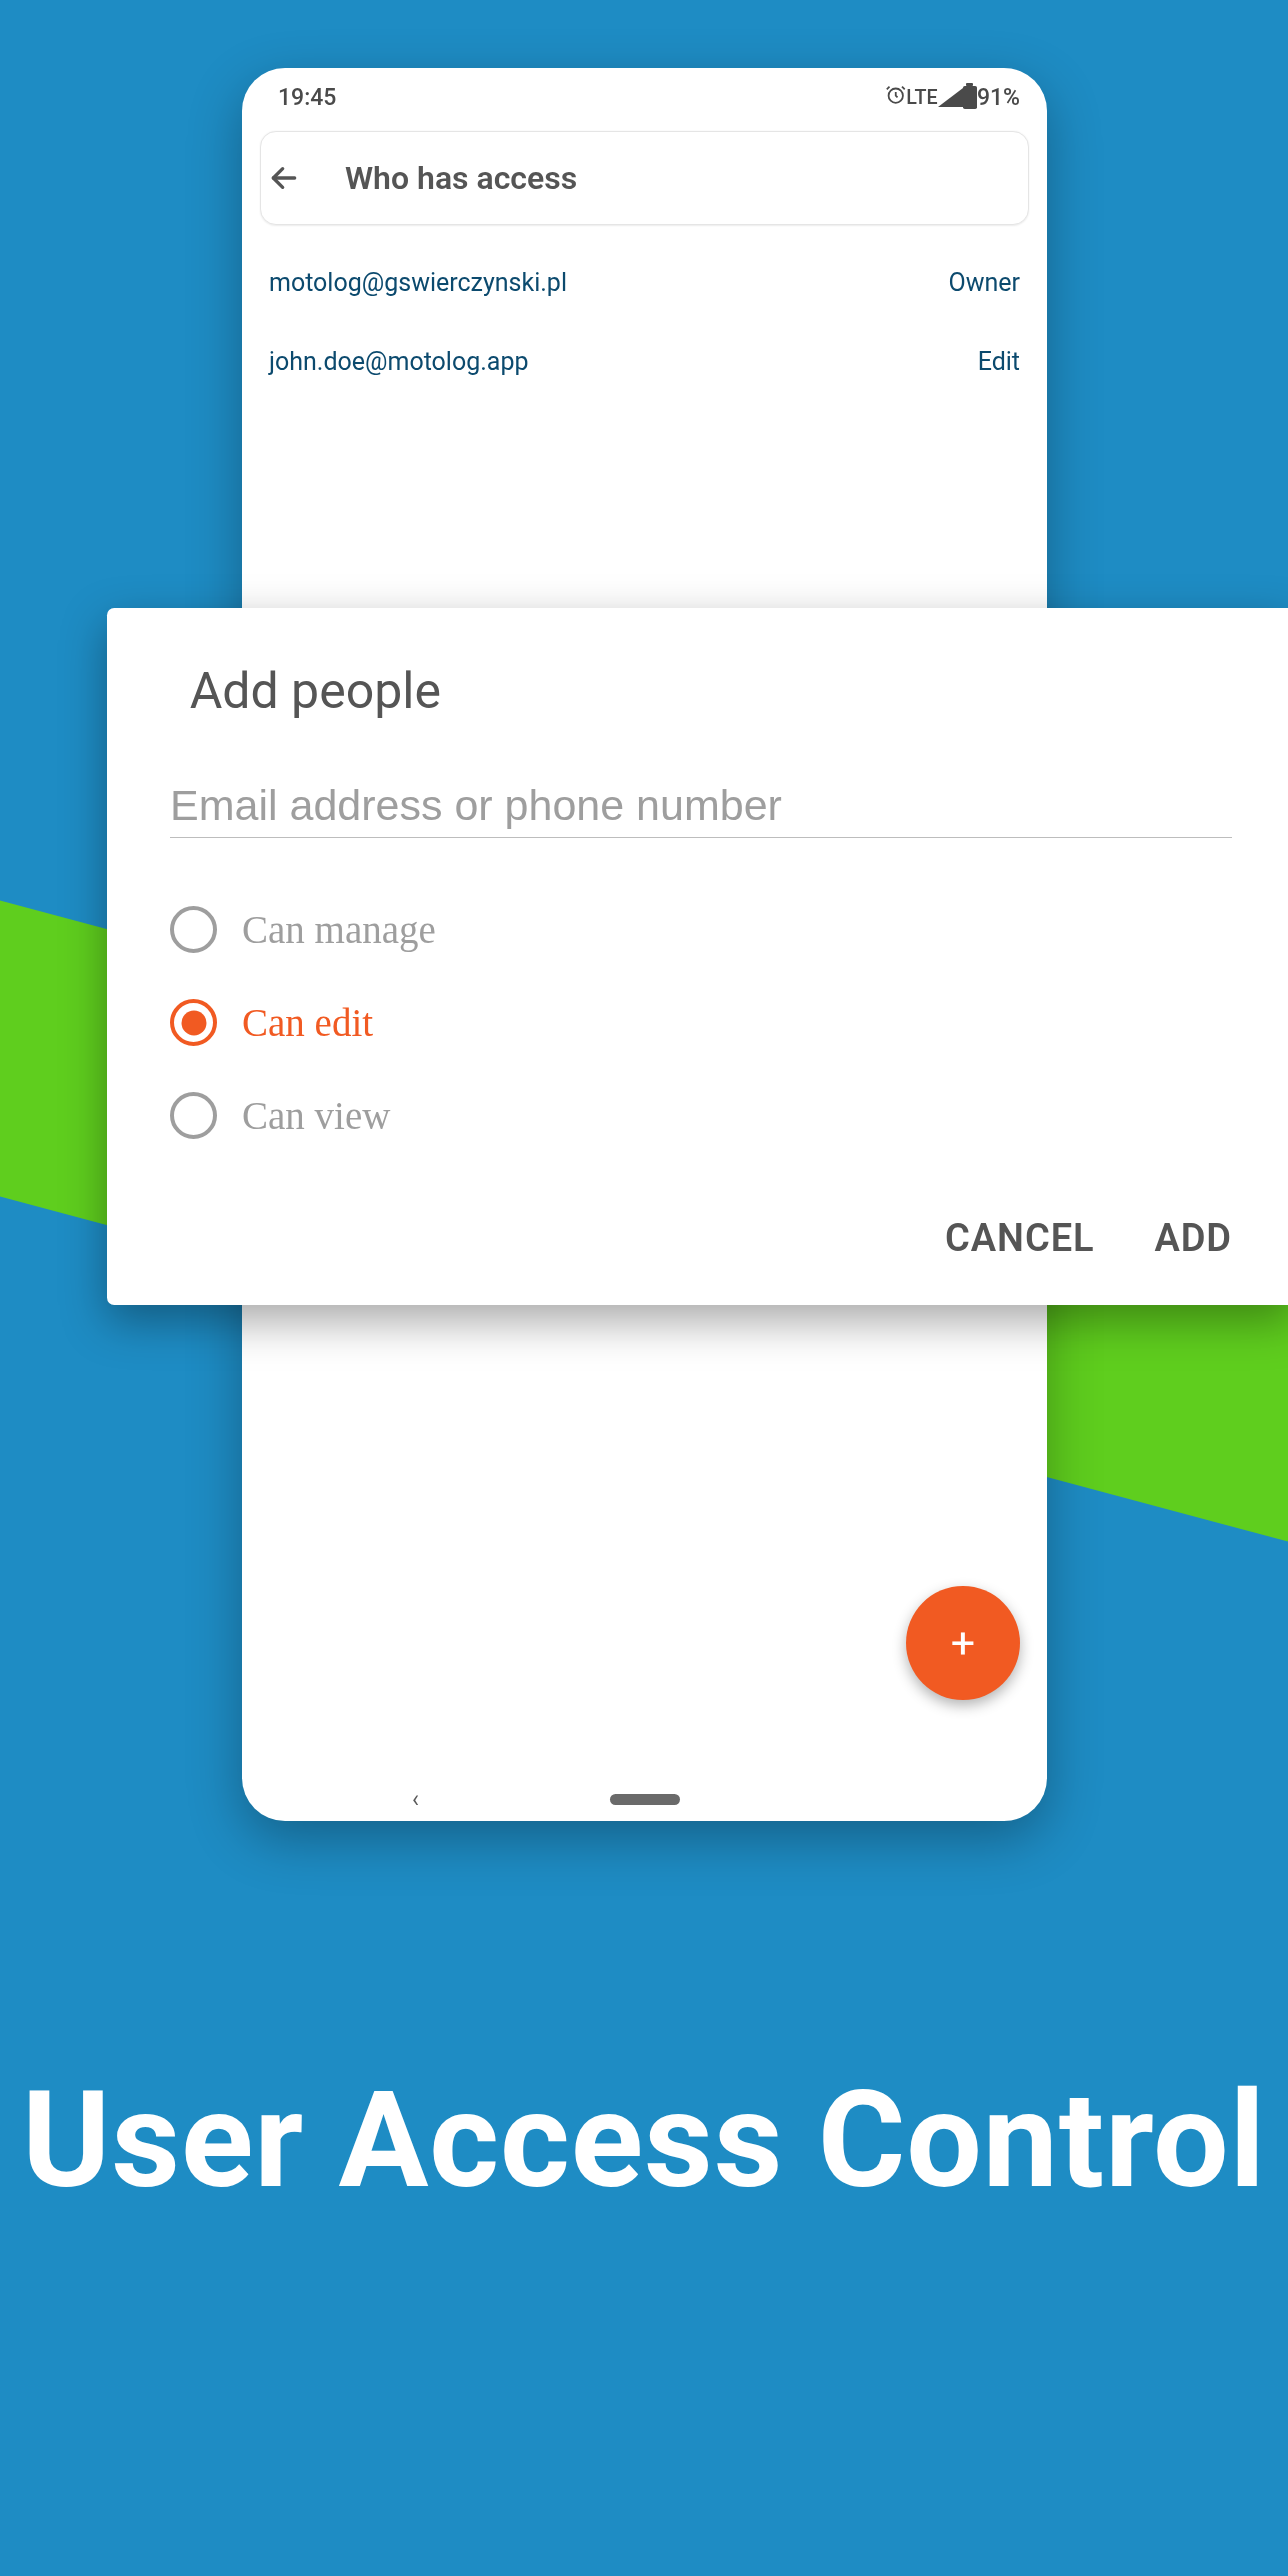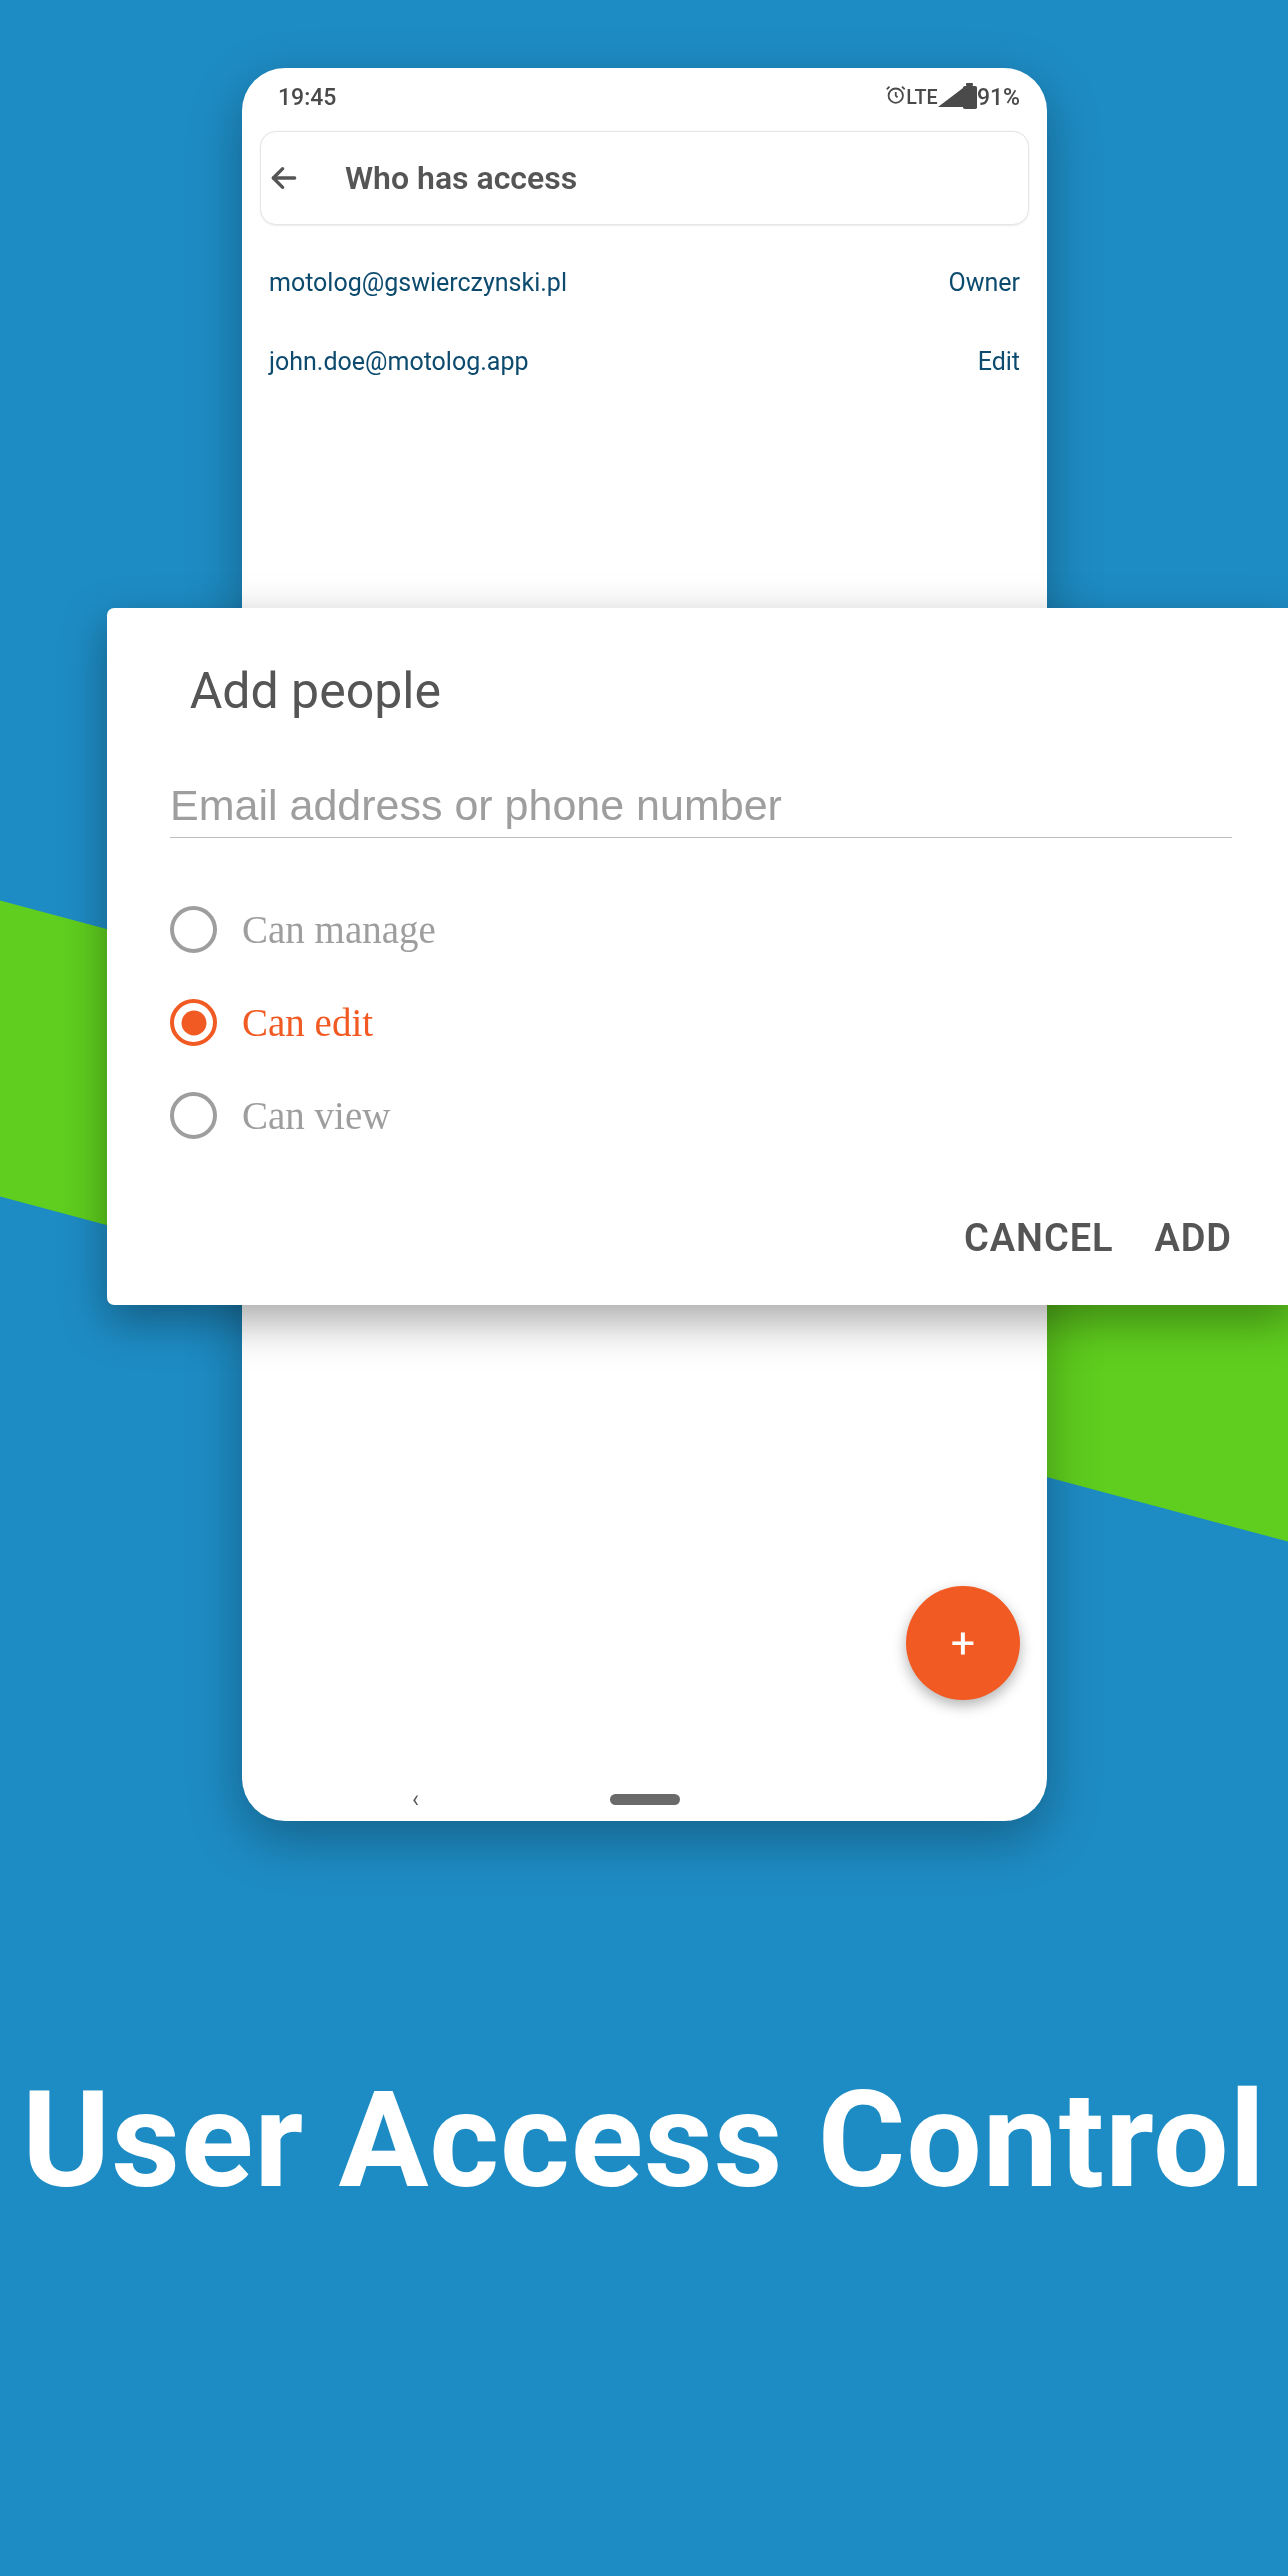--- a/index.html
+++ b/index.html
@@ -150,21 +150,21 @@
     width: 25px; height: 25px;
     background: #f15a22;
     border-radius: 50%;
     transform: translate(-50%, -50%);
   }
   .radio-label { font-size: 39px; color: #9e9e9e; }
   .radio-option.selected .radio-label { color: #f15a22; }
   .dialog-actions {
     display: flex;
     justify-content: flex-end;
-    gap: 41px;
+    gap: 60px;
     margin-top: 54px;
   }
   .dialog-btn {
     font-size: 38px;
     font-weight: 600;
     color: #555;
     letter-spacing: 0.9px;
     cursor: pointer;
   }
   .caption {

